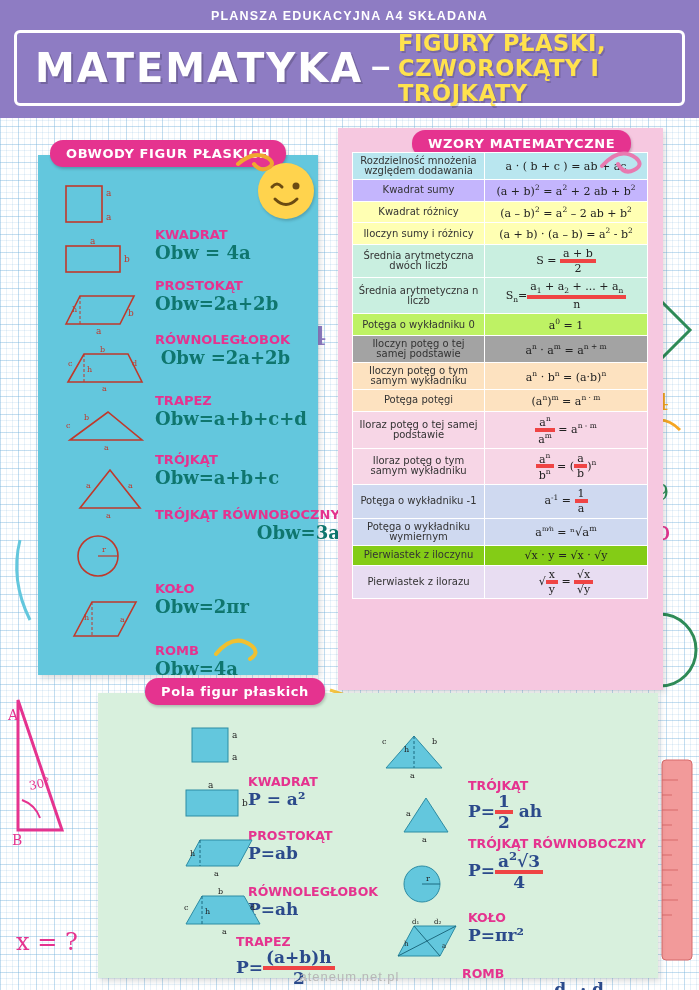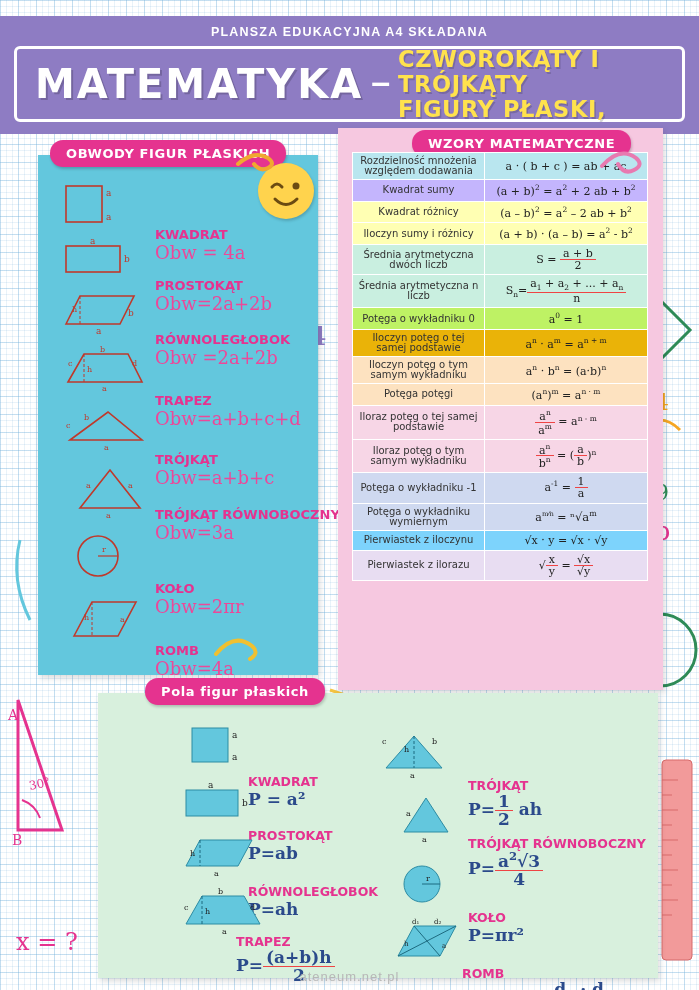--- a/index.html
+++ b/index.html
@@ -30,21 +30,20 @@
     background-size: 6px 6px;
   }
 
   
   .deco { position:absolute; inset:0; pointer-events:none; }
 
   
   .header {
     position:absolute; left:0; top:0; width:699px; height:118px;
     background:#8e7cc3;
-    margin-top:16px;
   }
   .header .top-line {
     position:absolute; top:9px; left:0; width:100%;
     text-align:center; color:#ffffff;
     font-size:12.5px; font-weight:bold; letter-spacing:1.2px;
   }
   .titlebox {
     position:absolute; left:14px; top:30px; width:671px; height:76px;
     border:3px solid #ffffff; border-radius:6px;
     display:flex; align-items:center;
@@ -95,22 +94,23 @@
   .ribbon-2 { left:412px; top:130px; background:#e5338f; }
   .ribbon-3 { left:145px; top:678px; }
 
   
   .peri-item { position:absolute;margin-top:45px; }
   .peri-name {
     color:#e5338f; font-weight:bold; font-size:13px;
     font-family:"DejaVu Sans", sans-serif; line-height:15px;
   }
   .peri-formula {
-    color:#ec4899; font-size:18px; font-weight:normal; line-height:22px;
+    color:#0f766e; font-size:18px; font-weight:bold; line-height:22px;
     font-family:"DejaVu Serif", serif;
+    text-align:right;
   }
   .shape { position:absolute; }
 
   
   .ftable {
     position:absolute; left:352px; top:152px; width:296px;
     border-collapse:collapse;
     font-family:"DejaVu Sans", sans-serif;
   }
   .ftable td {
@@ -121,21 +121,21 @@
   .ftable td.name {
     width:132px; font-size:10px; color:#333; text-align:center; line-height:10px;
   }
   .ftable td.val {
     font-size:11px; color:#222; text-align:center;
     font-family:"DejaVu Serif", serif;
   }
   sup { font-size:.68em; vertical-align:super; }
   sub { font-size:.68em; vertical-align:sub; }
   .frac { display:inline-block; text-align:center; vertical-align:middle; line-height:1.02; }
-  .frac .num { display:block; border-bottom:1px solid #ef4444; padding:0 3px;text-align:center; }
+  .frac .num { display:block; border-bottom:4px solid #ef4444; padding:0 3px;text-align:center; }
   .frac .den { display:block; padding:0 3px; }
 
   
   .area-name {
     color:#e5338f; font-weight:bold; font-size:12.5px;
     font-family:"DejaVu Sans", sans-serif; line-height:14px;
   }
   .area-formula {
     color:#2b4a8b; font-size:17px; font-weight:bold;
     font-family:"DejaVu Serif", serif;
@@ -192,22 +192,22 @@
   <circle cx="660" cy="650" r="36" fill="none" stroke="#2e8b57" stroke-width="3"></circle>
   <path d="M330,690 l24,8 l-4,10" fill="none" stroke="#f5c542" stroke-width="3"></path>
 </svg>
 
 <div class="header">
   <div class="top-line">PLANSZA EDUKACYJNA A4 SKŁADANA</div>
   <div class="titlebox">
     <div class="maintitle">MATEMATYKA</div>
     <div class="dash">–</div>
     <div>
+      <div class="subtitle">FIGURY PŁASKI,</div>
       <div class="subtitle">CZWOROKĄTY I TRÓJKĄTY</div>
-      <div class="subtitle">FIGURY PŁASKI,</div>
     </div>
   </div>
 </div>
 
 <div class="panel panel-blue"></div>
 <div class="ribbon ribbon-1">OBWODY FIGUR PŁASKICH</div>
 
 <div class="smiley">
   <svg width="56" height="56">
     <path d="M14,24 q5,-6 10,0" fill="none" stroke="#6b4b12" stroke-width="3" stroke-linecap="round"></path>
@@ -335,21 +335,21 @@
   <tr style="background:#c9efe0">
     <td class="name">Średnia arytmetyczna n liczb</td>
     <td class="val">
       S<sub>n</sub>=<span class="frac"><span class="num">a<sub>1</sub> + a<sub>2</sub> + ... + a<sub>n</sub></span><span class="den">n</span></span>
     </td>
   </tr>
   <tr style="background:#bef264">
     <td class="name">Potęga o wykładniku 0</td>
     <td class="val">a<sup>0</sup> = 1</td>
   </tr>
-  <tr style="background:#eab308">
+  <tr style="background:#a3a3a3">
     <td class="name">Iloczyn potęg o tej samej podstawie</td>
     <td class="val">a<sup>n</sup> · a<sup>m</sup> = a<sup>n + m</sup></td>
   </tr>
   <tr style="background:#fde2c0">
     <td class="name">Iloczyn potęg o tym samym wykładniku</td>
     <td class="val">a<sup>n</sup> · b<sup>n</sup> = (a·b)<sup>n</sup></td>
   </tr>
   <tr style="background:#fde2c0">
     <td class="name">Potęga potęgi</td>
     <td class="val">(a<sup>n</sup>)<sup>m</sup> = a<sup>n · m</sup></td>
@@ -370,21 +370,21 @@
   <tr style="background:#cfd9f0">
     <td class="name">Potęga o wykładniku -1</td>
     <td class="val">
       a<sup>-1</sup> = <span class="frac"><span class="num">1</span><span class="den">a</span></span>
     </td>
   </tr>
   <tr style="background:#cfd9f0">
     <td class="name">Potęga o wykładniku wymiernym</td>
     <td class="val">a<sup><span style="font-size:.9em">m⁄n</span></sup> = <span style="font-size:1.05em">ⁿ√a<sup>m</sup></span></td>
   </tr>
-  <tr style="background:#7dd3fc">
+  <tr style="background:#84cc16">
     <td class="name">Pierwiastek z iloczynu</td>
     <td class="val">√x · y = √x · √y</td>
   </tr>
   <tr style="background:#e8ddf2">
     <td class="name">Pierwiastek z ilorazu</td>
     <td class="val">
       √<span class="frac"><span class="num">x</span><span class="den">y</span></span> =
       <span class="frac"><span class="num">√x</span><span class="den">√y</span></span>
     </td>
   </tr>

